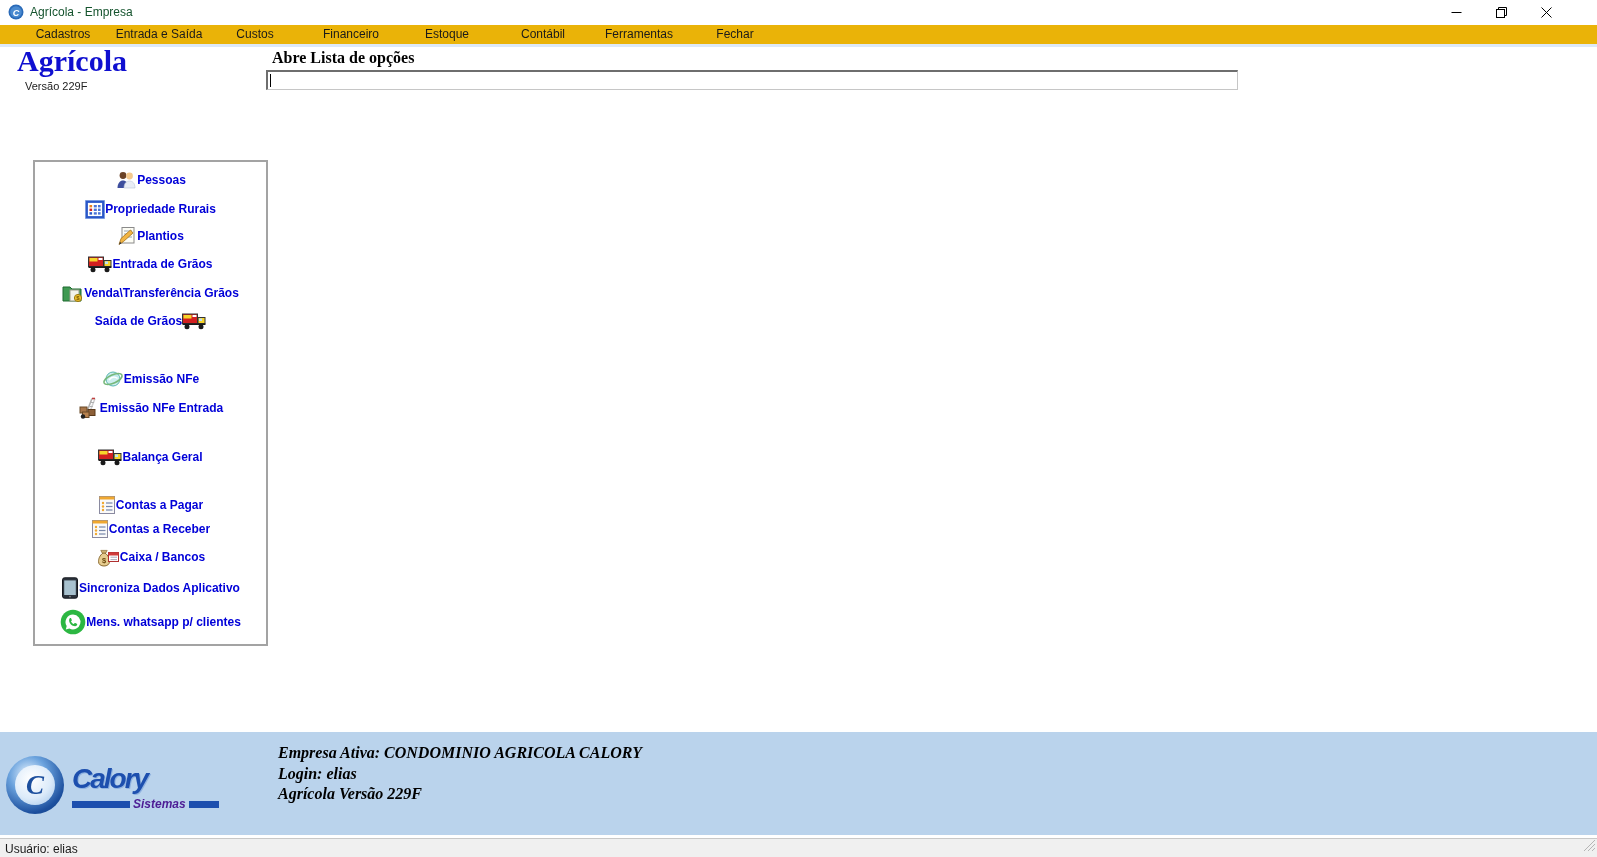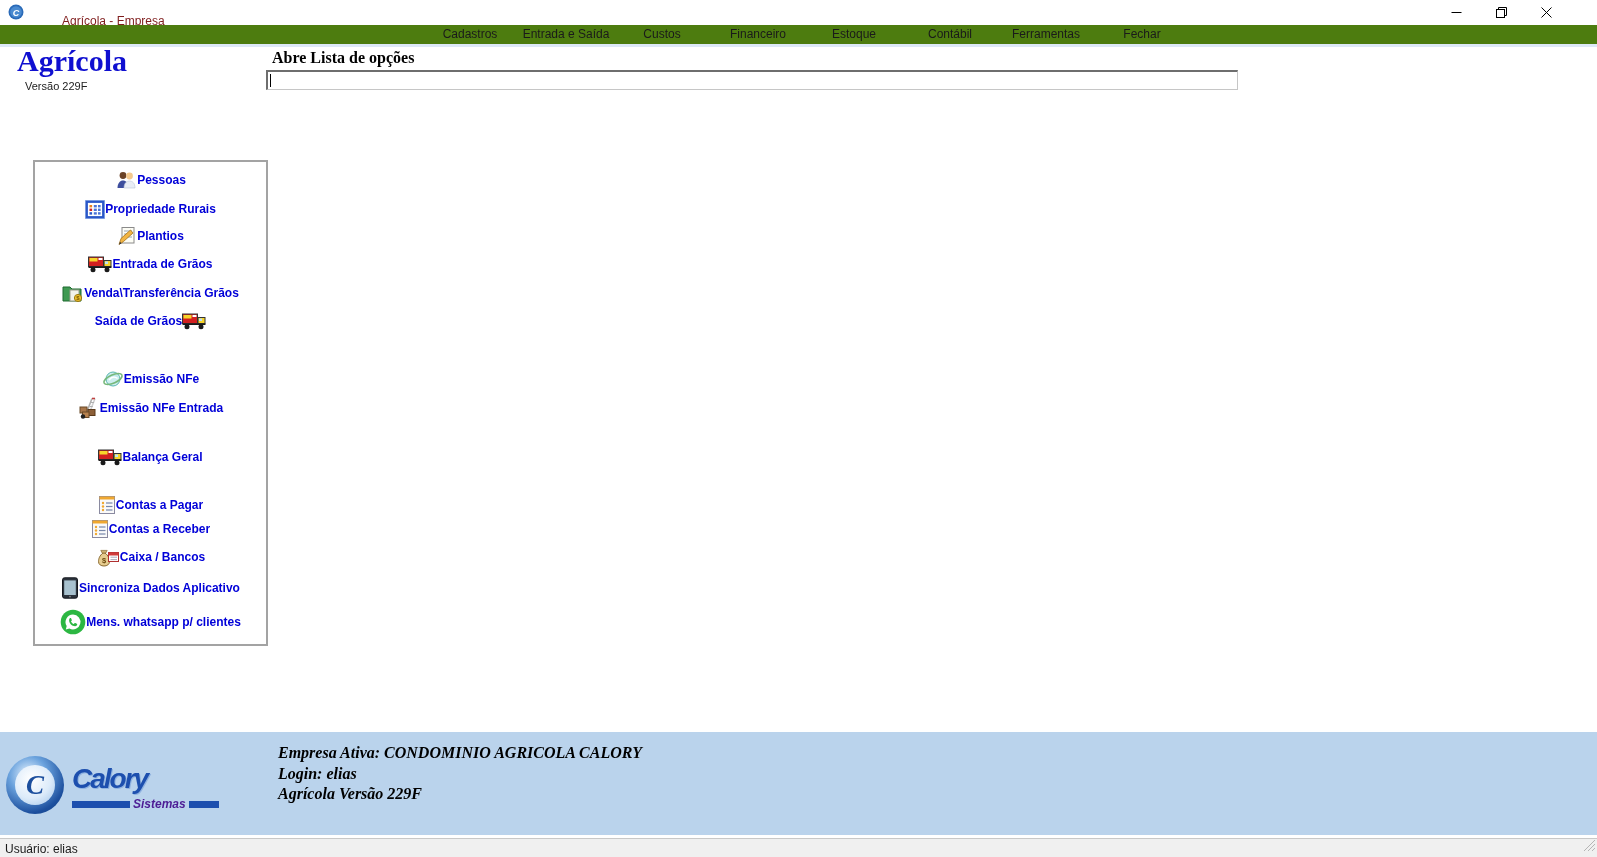--- a/index.html
+++ b/index.html
@@ -2,27 +2,27 @@
 <html><head>
 <meta charset="utf-8">
 <style>
   * { margin:0; padding:0; box-sizing:border-box; }
   html,body { width:1597px; height:857px; overflow:hidden; }
   body { position:relative; background:#ffffff; font-family:"Liberation Sans", sans-serif; }
 
   
   .titlebar { position:absolute; left:0; top:0; width:100%; height:25px; background:#ffffff; }
   .app-icon { position:absolute; left:8px; top:4px; width:16px; height:16px; }
-  .window-title { position:absolute; left:30px; top:14px; font-size:12px; color:#7f1d1d; white-space:nowrap;margin-left:32px; }
+  .window-title { position:absolute; left:30px; top:5px; font-size:12px; color:#14532d; white-space:nowrap; }
   .win-controls { position:absolute; right:28px; top:0; height:25px; display:flex; }
   .win-btn { width:45px; height:25px; display:flex; align-items:center; justify-content:center; background:transparent; border:none; cursor:pointer; }
 
   
-  .menubar { position:absolute; left:0; top:25px; width:100%; height:22px; background:#4d7c0f;
-             border-bottom:3px solid #dde9f7; display:flex; padding-left:15px;justify-content:center; }
+  .menubar { position:absolute; left:0; top:25px; width:100%; height:22px; background:#eab308;
+             border-bottom:3px solid #dde9f7; display:flex; padding-left:15px; }
   .menu-item { width:96px; text-align:center; font-size:12px; color:#1a1a1a; line-height:19px; cursor:pointer; white-space:nowrap; }
 
   
   .app-name { position:absolute; left:17px; top:44px; font-family:"Liberation Serif", serif;
               font-weight:bold; font-size:30px; color:#0f0fd0; }
   .app-version { position:absolute; left:25px; top:80px; font-size:11px; color:#222; }
 
   .options-label { position:absolute; left:272px; top:49px; font-family:"Liberation Serif", serif;
                    font-weight:bold; font-size:16px; color:#000; }
   .options-input { position:absolute; left:266px; top:70px; width:972px; height:20px; background:#fff;

